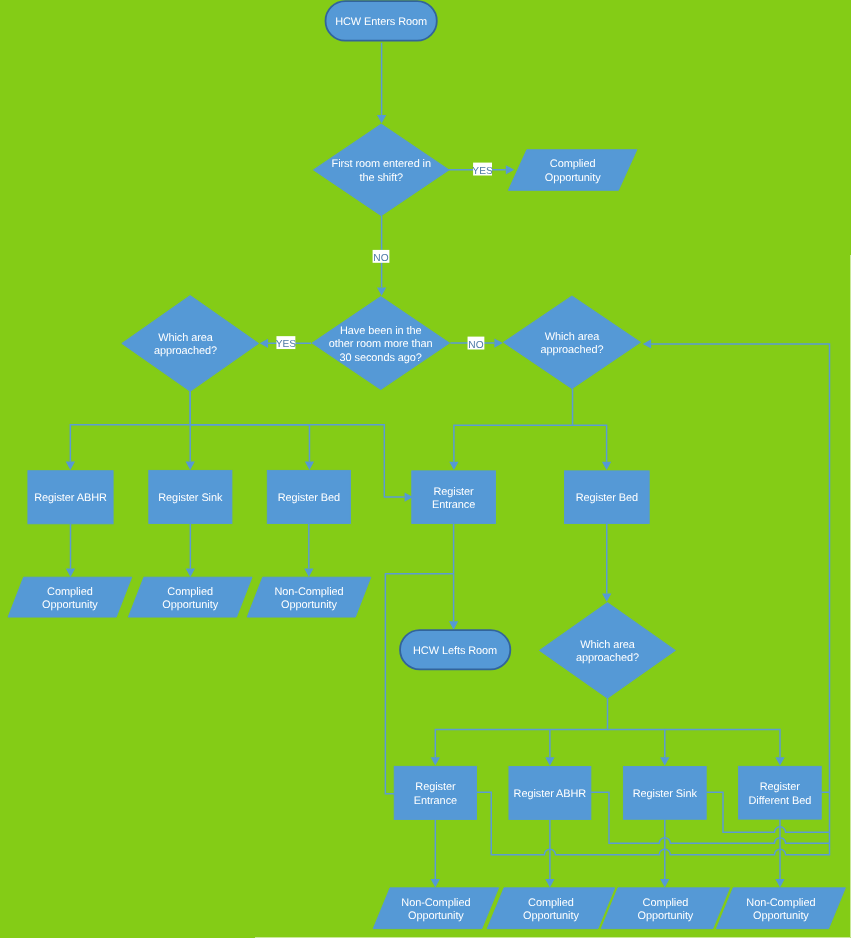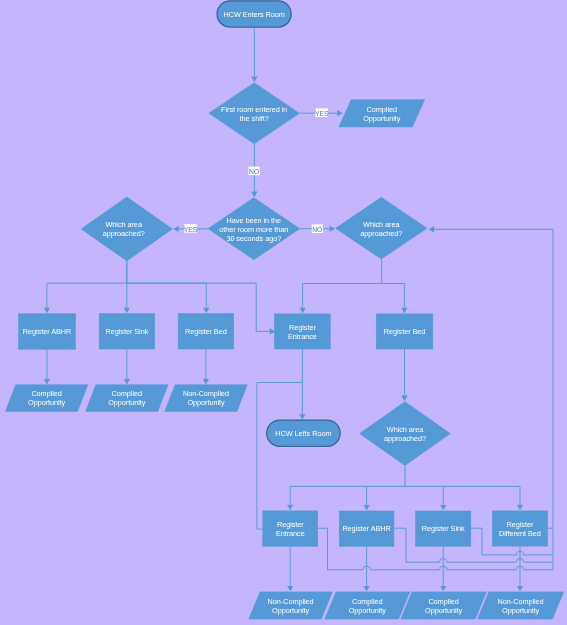--- a/index.html
+++ b/index.html
@@ -1,19 +1,19 @@
 <!DOCTYPE html>
 <html><head>
 <meta charset="utf-8">
 <title>HCW Hand Hygiene Opportunity Flowchart</title>
 <style>
   html,body{margin:0;padding:0;background:#ffffff;}
   body{width:567px;height:625px;overflow:hidden;
        font-family:"Liberation Sans",sans-serif;-webkit-font-smoothing:antialiased;}
-  #stage{position:relative;width:567px;height:625px;background:#c4b5fd;}
+  #stage{position:relative;width:567px;height:625px;background:#84cc16;}
   svg#chart{display:block;width:567px;height:625px;}
   .sh{fill:#5599D6;stroke:#5599D6;stroke-width:0.6;}
   .sh-term{fill:#5599D6;stroke:#32649B;stroke-width:1.2;}
   .nt{fill:#ffffff;font-family:"Liberation Sans",sans-serif;font-size:7.3px;letter-spacing:-0.05px;
       text-anchor:middle;dominant-baseline:auto;}
   .el{fill:#4E7BA6;font-family:"Liberation Sans",sans-serif;font-size:6.8px;
       text-anchor:middle;}
   .cn{fill:none;stroke:#5B9BD5;stroke-width:1;}
   .ah{fill:#5599D6;stroke:none;}
 </style>

